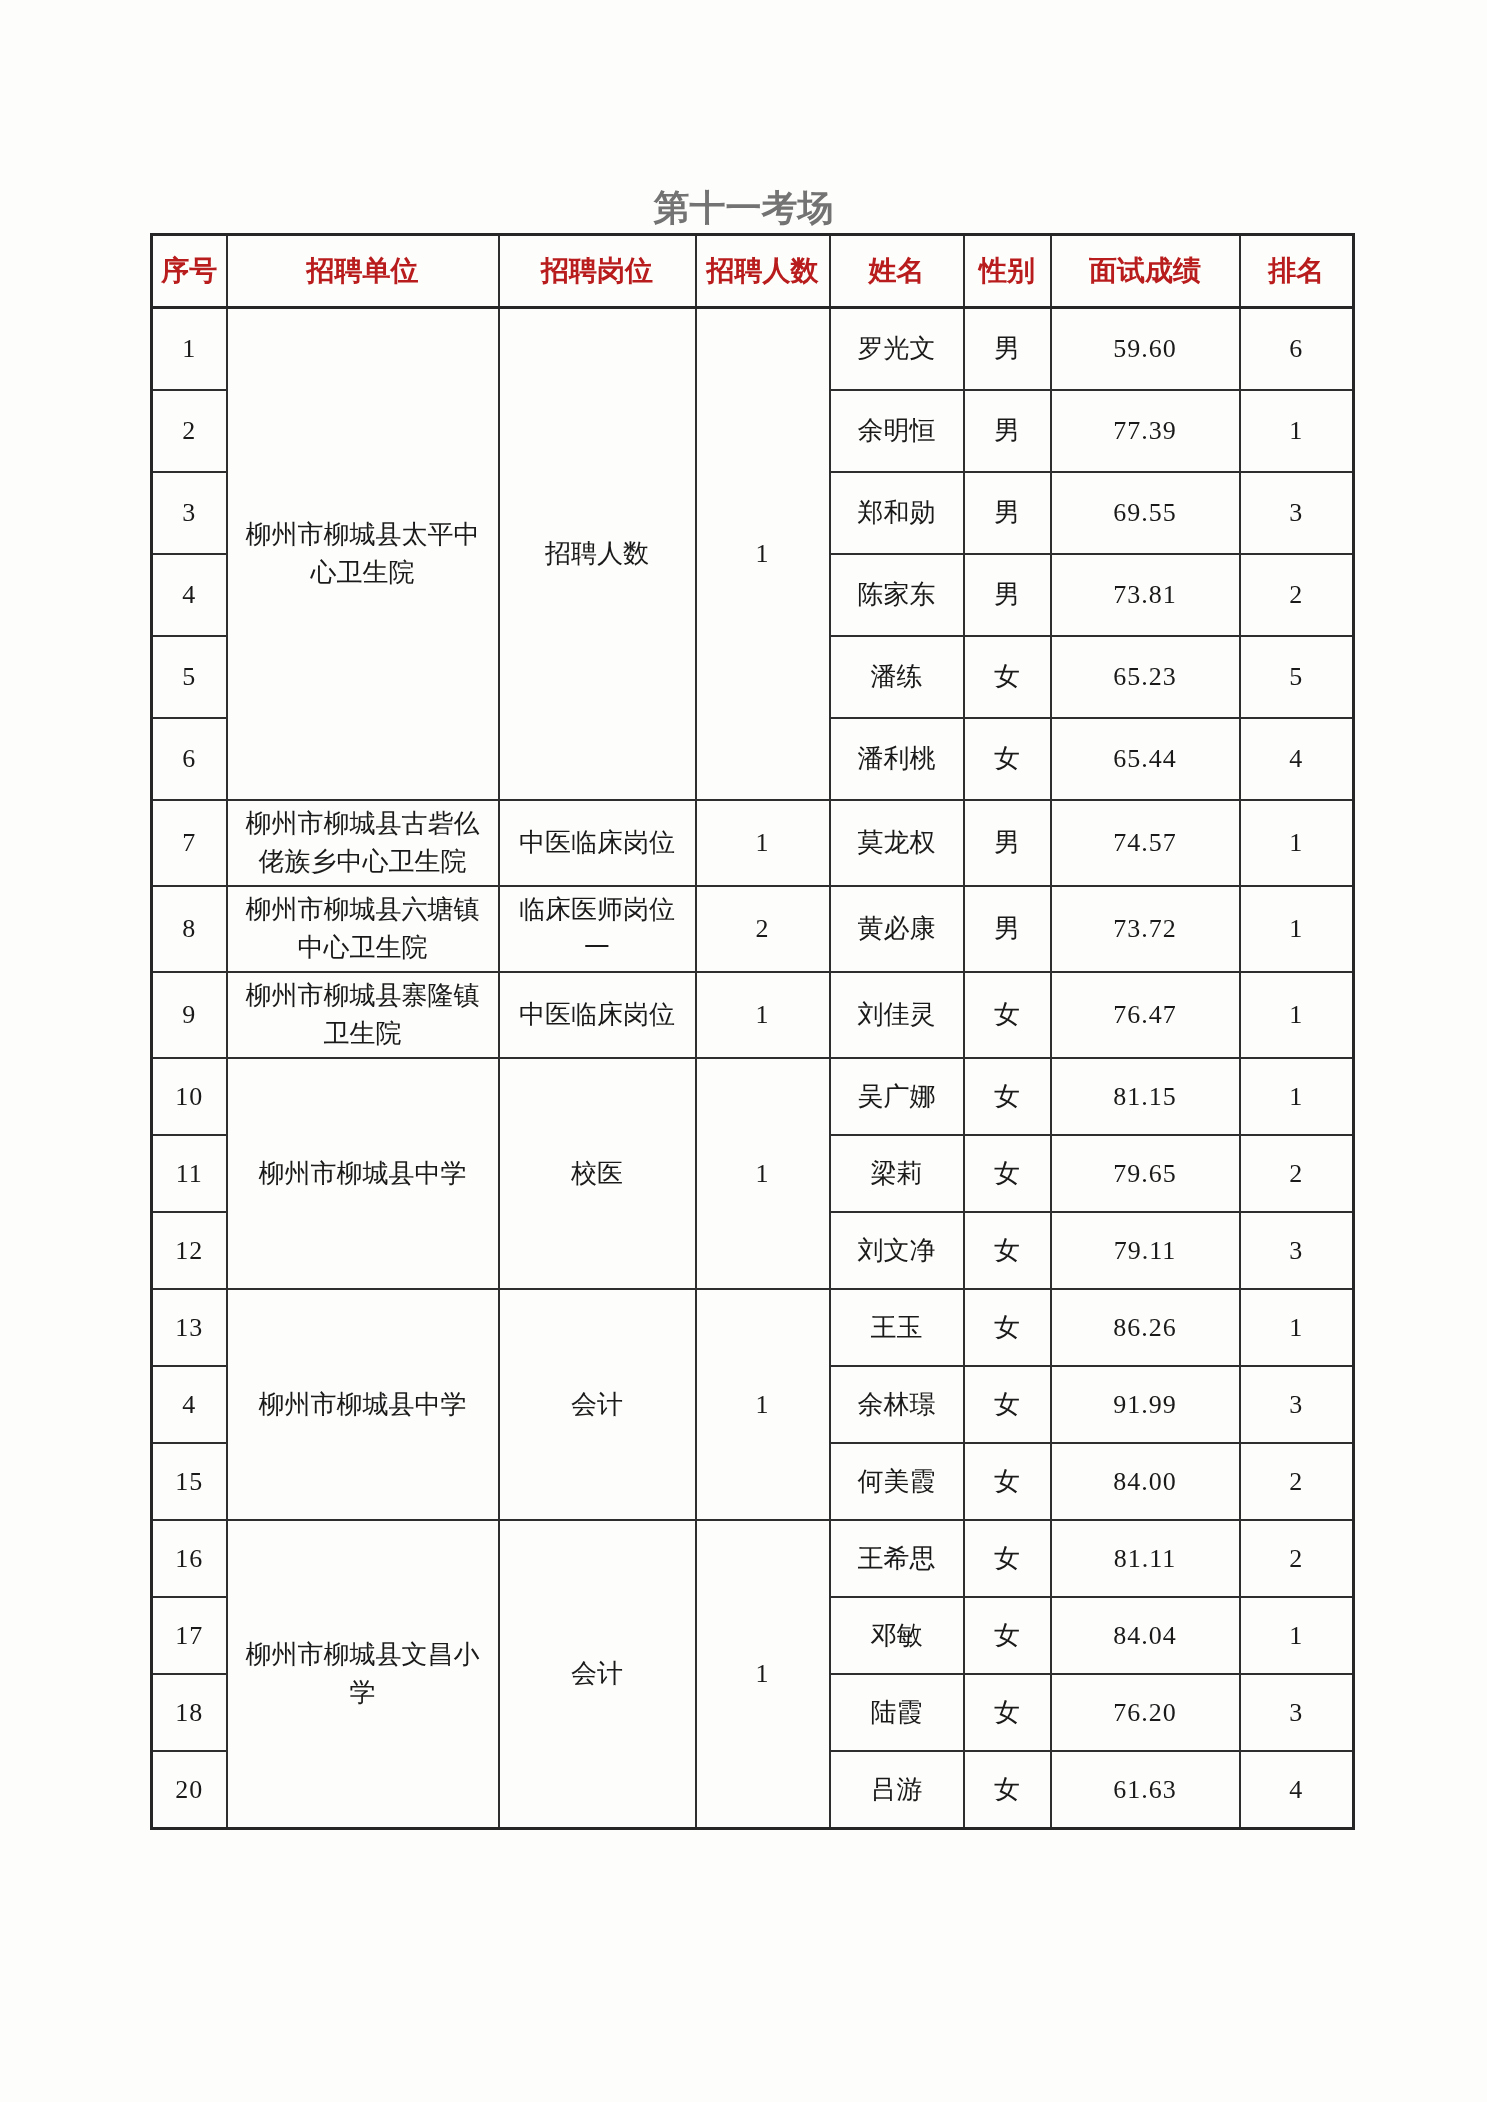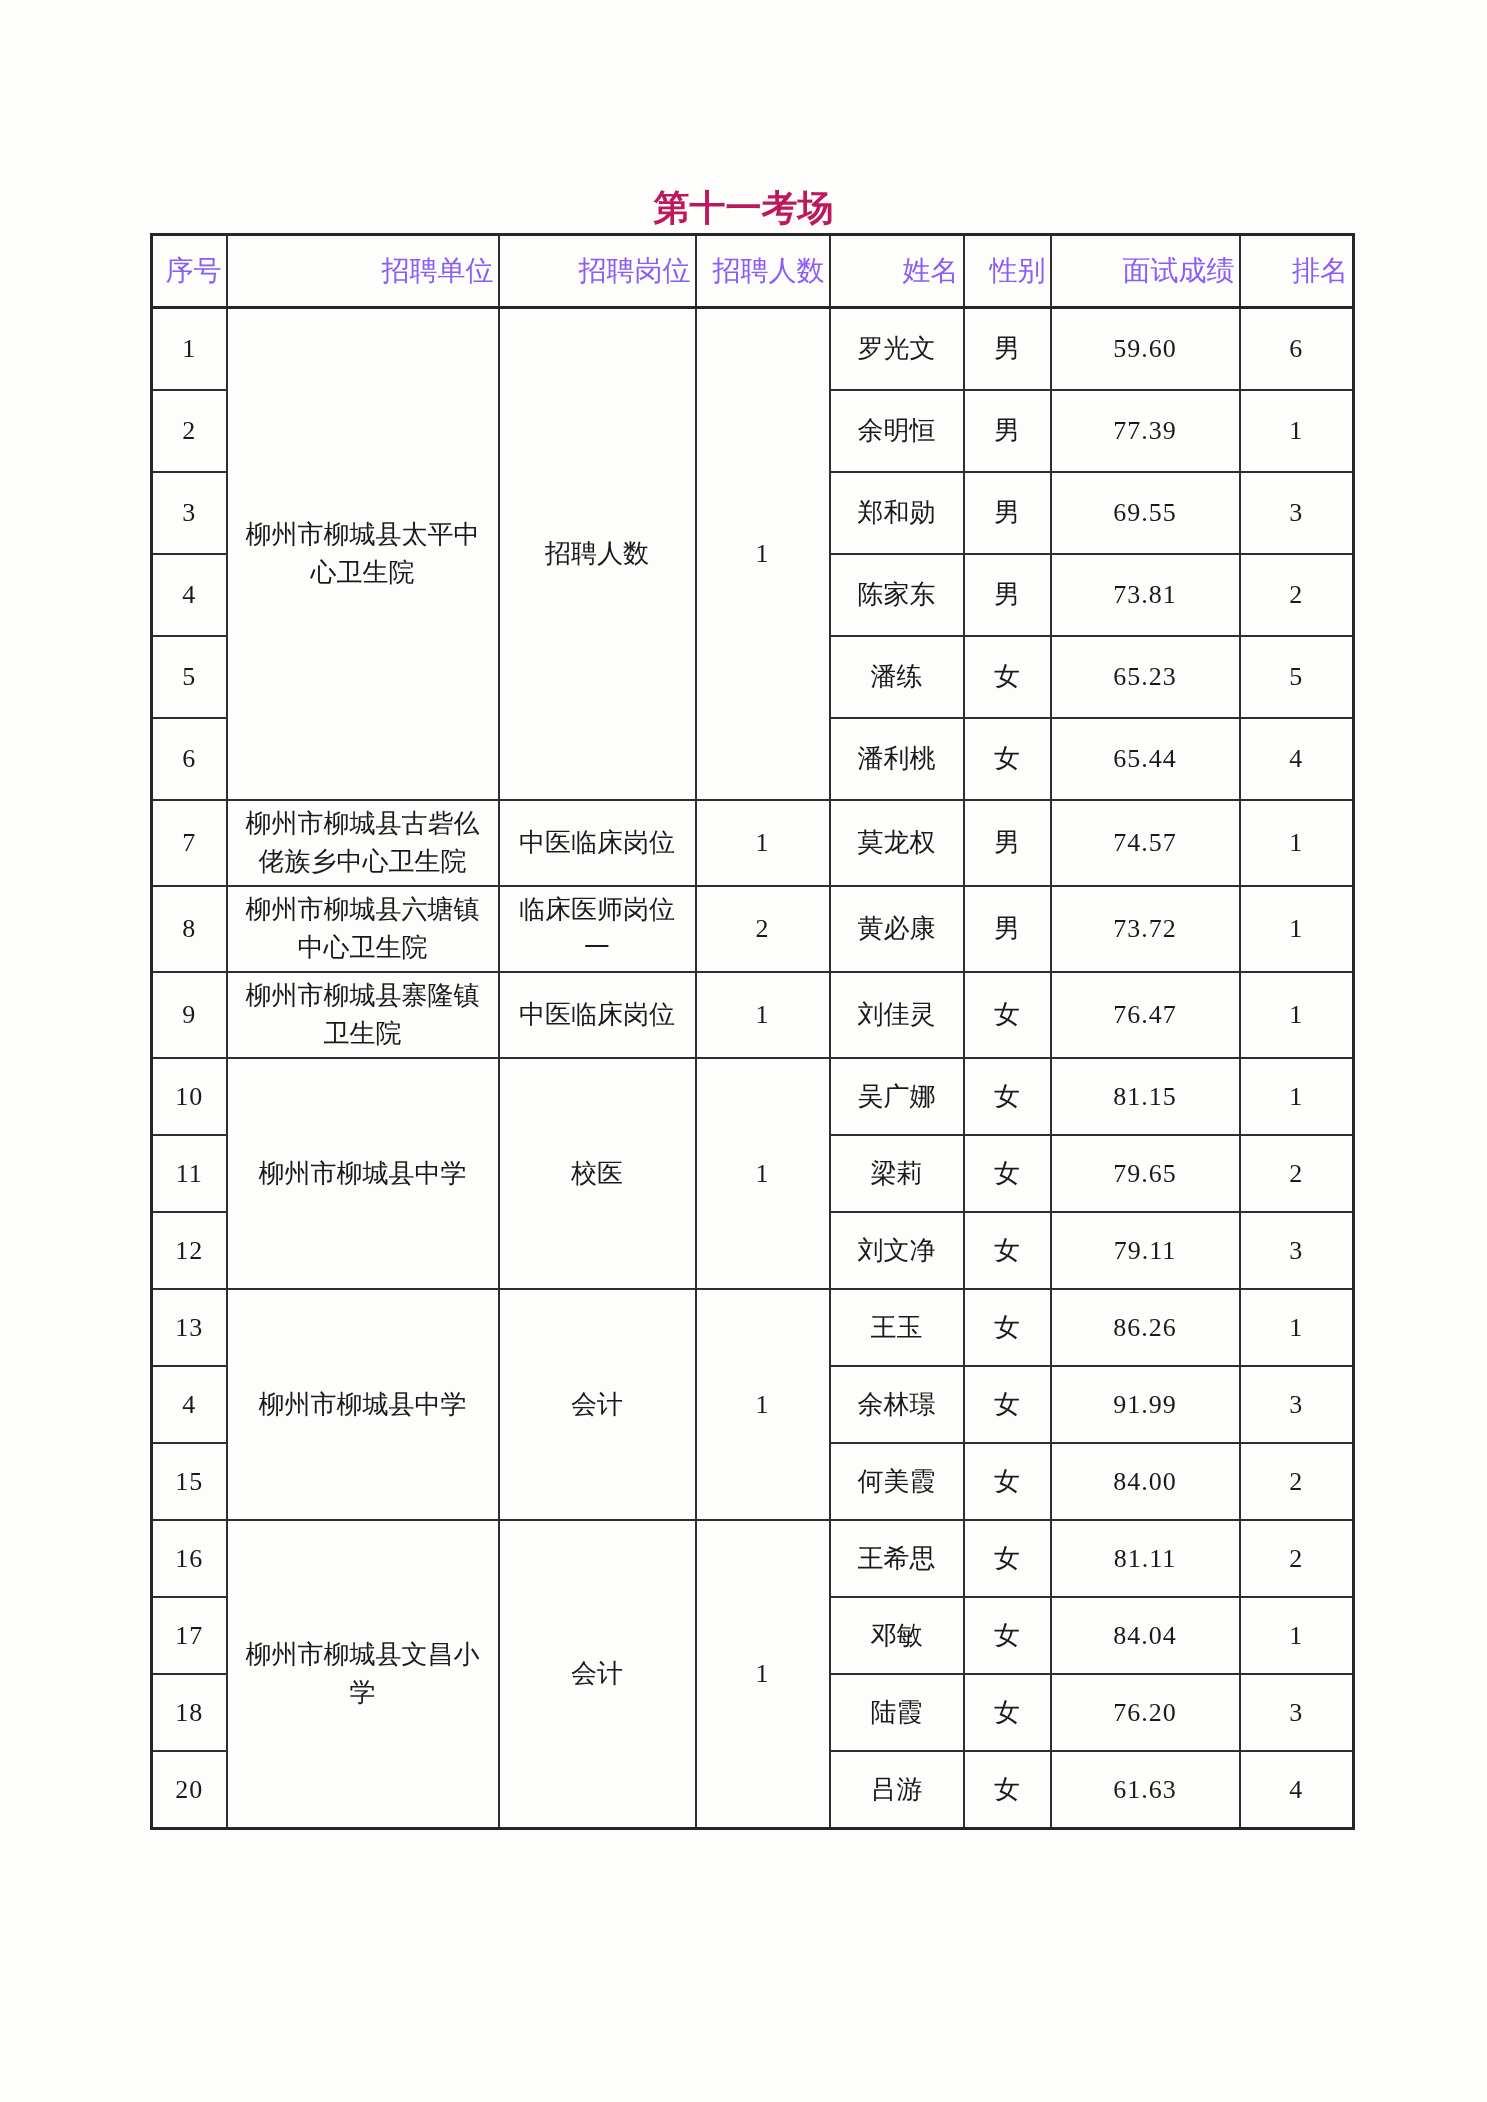--- a/index.html
+++ b/index.html
@@ -25,21 +25,21 @@
     font-size: 42px;
     font-weight: bold;
     letter-spacing: 1px;
     color: #111;
   }
   .doc-subtitle {
     margin: 16px 0 0 0;
     text-align: center;
     font-size: 36px;
     font-weight: bold;
-    color: #be185d;
+    color: #737373;
   }
   .date-row {
     box-sizing: border-box;
     width: 1202px;
     margin: 10px 0 2px 150px;
     padding-right: 120px;
     text-align: right;
     font-size: 29px;
     color: #1a1a1a;
   }
@@ -55,26 +55,25 @@
     border: 2px solid #2e2e2e;
     text-align: center;
     vertical-align: middle;
     padding: 2px 10px;
     line-height: 1.45;
     word-break: break-all;
     color: #1a1a1a;
   }
   .score-table thead th {
     font-size: 28px;
-    font-weight: normal;
+    font-weight: bold;
     height: 66px;
     border-bottom: 3px solid #262626;
     padding: 2px 4px;
-    color: #8b5cf6;
-    text-align: right;
+    color: #b91c1c;
   }
   .score-table td {
     font-size: 26px;
   }
   tr.h-a td { height: 76px; }
   tr.h-b td { height: 80px; }
   tr.h-c td { height: 71px; }
   td.num {
     font-family: "Liberation Serif", "DejaVu Serif", serif;
     letter-spacing: 1px;

